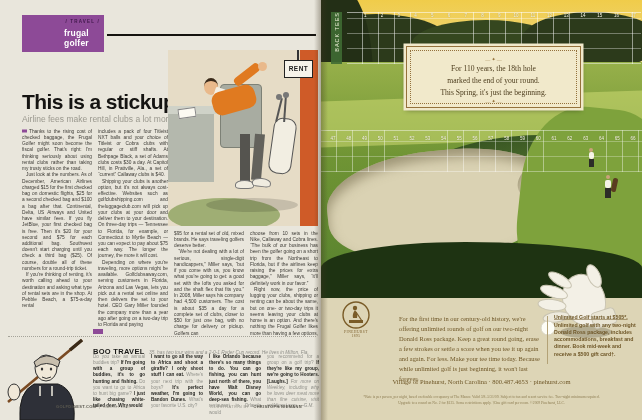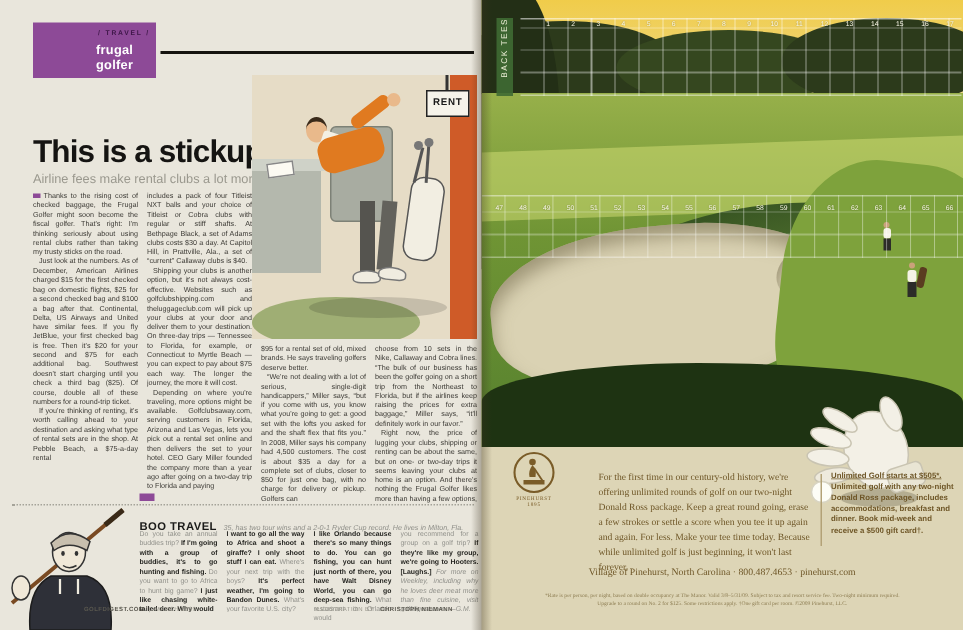--- a/index.html
+++ b/index.html
@@ -237,20 +237,29 @@
             <span class="cell" style="width:31.6px;">60</span>
             <span class="cell" style="width:31.6px;">61</span>
             <span class="cell" style="width:31.6px;">62</span>
             <span class="cell" style="width:31.6px;">63</span>
             <span class="cell" style="width:31.6px;">64</span>
             <span class="cell" style="width:31.6px;">65</span>
             <span class="cell" style="width:31.6px;">66</span>
           </div>
       </div>
 
+      <div id="quote-box">
+        <div id="quote-inner">
+          <span class="orn">— ✦ —</span>
+          <span>For 110 years, the 18th hole</span><br>
+          <span>marked the end of your round.</span><br>
+          <span>This Spring, it's just the beginning.</span>
+          <span class="orn">— ✦ —</span>
+        </div>
+      </div>
     </div>
 
     <svg class="abs" style="left:215px;top:252px;" width="86" height="86" viewBox="0 0 86 86">
       <ellipse cx="50" cy="80" rx="26" ry="6" fill="rgba(60,55,35,.25)"></ellipse>
       <ellipse cx="48" cy="48" rx="21" ry="26" fill="#f3f0e6" stroke="#c9c4b2" stroke-width="1" transform="rotate(-18 48 48)"></ellipse>
       <ellipse cx="24" cy="28" rx="13" ry="5" fill="#f3f0e6" stroke="#c9c4b2" stroke-width="1" transform="rotate(32 24 28)"></ellipse>
       <ellipse cx="18" cy="40" rx="14" ry="5.5" fill="#f5f2e8" stroke="#c9c4b2" stroke-width="1" transform="rotate(18 18 40)"></ellipse>
       <ellipse cx="16" cy="53" rx="14" ry="5.5" fill="#f3f0e6" stroke="#c9c4b2" stroke-width="1" transform="rotate(6 16 53)"></ellipse>
       <ellipse cx="20" cy="65" rx="13" ry="5" fill="#eeeadd" stroke="#c9c4b2" stroke-width="1" transform="rotate(-8 20 65)"></ellipse>
       <ellipse cx="58" cy="24" rx="6" ry="12" fill="#f3f0e6" stroke="#c9c4b2" stroke-width="1" transform="rotate(-24 58 24)"></ellipse>

